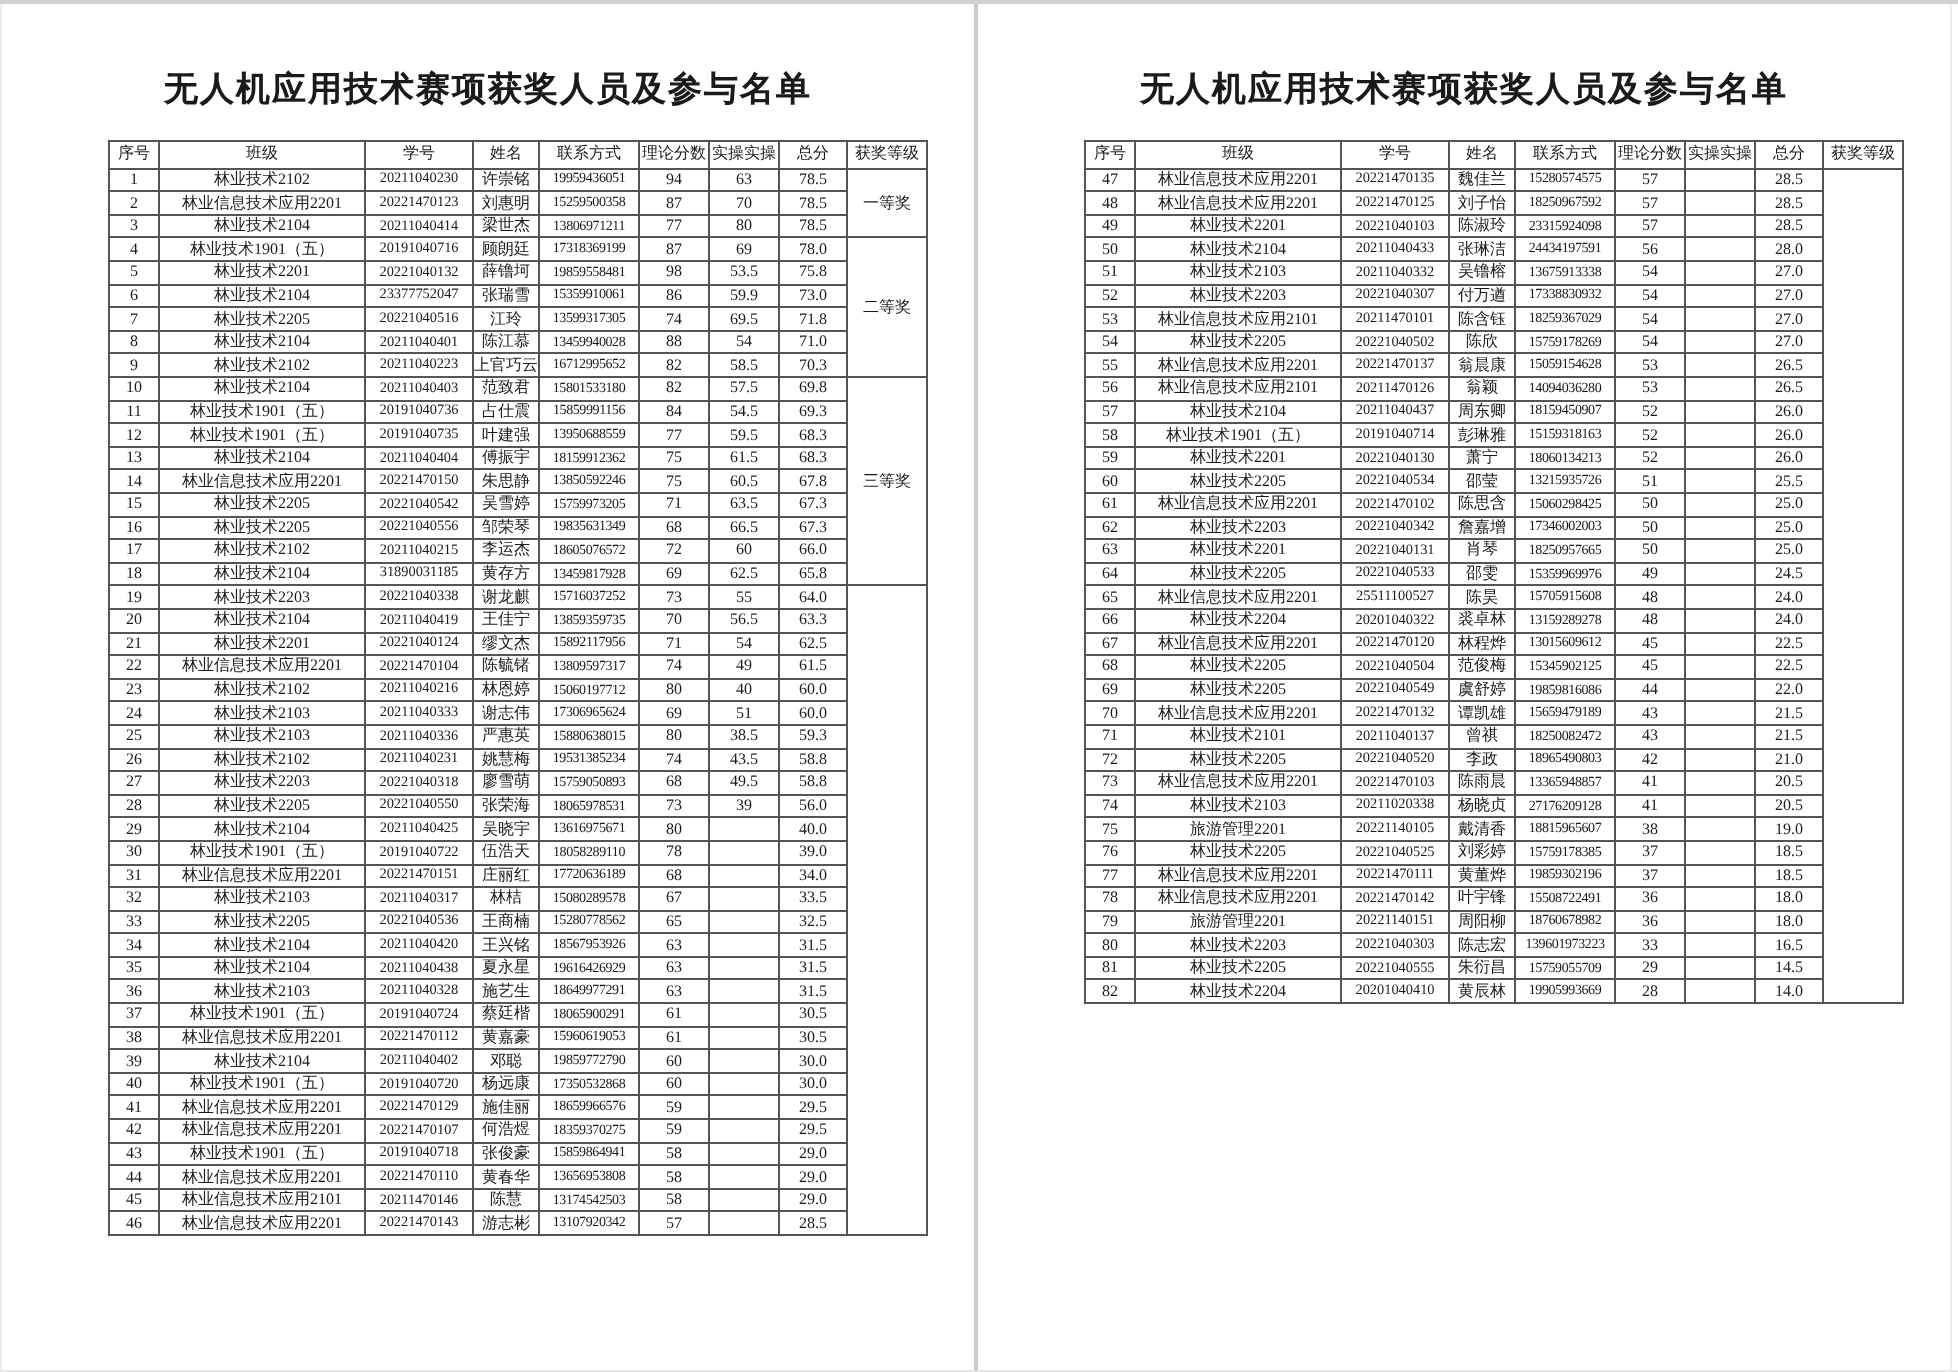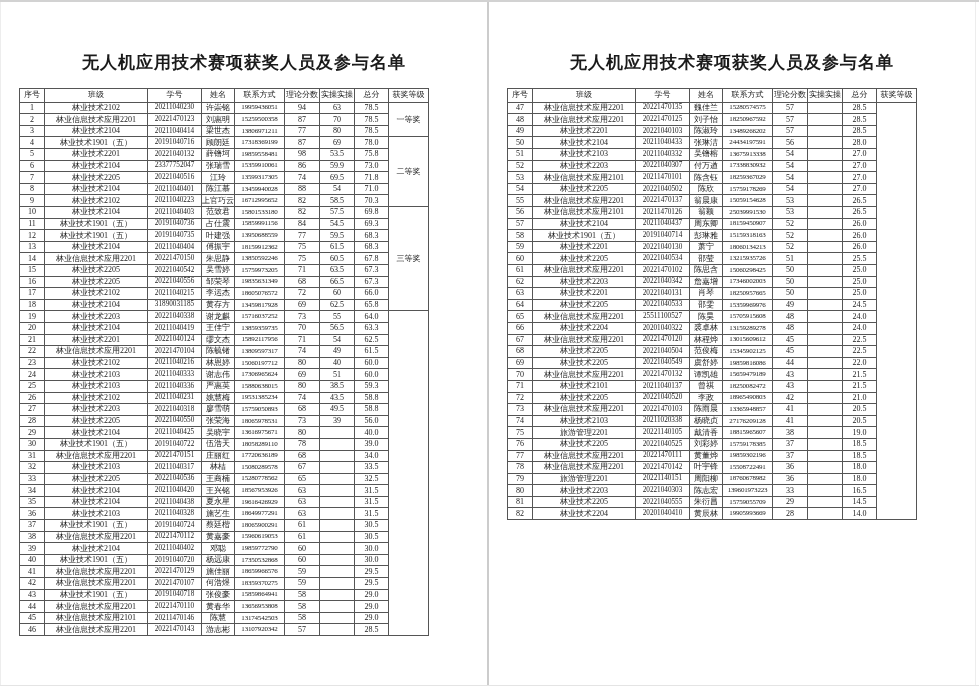--- a/index.html
+++ b/index.html
@@ -12,26 +12,26 @@
     display: flex; width: 979px; height: 686px; box-sizing: border-box;
     border-top: 2px solid #d2d2d2; border-bottom: 1px solid #e4e4e4;
   }
   .page {
     width: 488px; height: 100%; box-sizing: border-box; background: #fff;
     position: relative;
   }
   .page.left  { border-right: 1px solid #cccccc; border-left: 1px solid #ededed; }
   .page.right { border-left: 1px solid #cccccc; border-right: 1px solid #ededed; }
   .doc-title {
-    margin: 0; padding-top: 52px; text-align: center;
+    margin: 0; padding-top: 34px; text-align: center;
     font-size: 17px; font-weight: bold; letter-spacing: 1px; line-height: 1.1;
   }
   table.awards-table {
     border-collapse: collapse; table-layout: fixed;
-    width: 409px; margin: 15px 0 0 18px;
+    width: 409px; margin: 15px 0 0 53px;
   }
   .awards-table th, .awards-table td {
     border: 1px solid #555; padding: 0; text-align: center; vertical-align: middle;
     font-weight: normal; font-size: 8px; line-height: 1;
     white-space: nowrap; overflow: hidden;
   }
   .awards-table th { height: 13px; }
   .awards-table td { height: 10.6px; }
   
   .awards-table td:nth-child(3) { font-size: 7.2px; }
@@ -594,21 +594,21 @@
             <td>18250967592</td>
             <td>57</td>
             <td></td>
             <td>28.5</td>
           </tr>
           <tr>
             <td>49</td>
             <td>林业技术2201</td>
             <td>20221040103</td>
             <td>陈淑玲</td>
-            <td>13489266202</td>
+            <td>23315924098</td>
             <td>57</td>
             <td></td>
             <td>28.5</td>
           </tr>
           <tr>
             <td>50</td>
             <td>林业技术2104</td>
             <td>20211040433</td>
             <td>张琳洁</td>
             <td>24434197591</td>
@@ -664,21 +664,21 @@
             <td>15059154628</td>
             <td>53</td>
             <td></td>
             <td>26.5</td>
           </tr>
           <tr>
             <td>56</td>
             <td>林业信息技术应用2101</td>
             <td>20211470126</td>
             <td>翁颖</td>
-            <td>25039991530</td>
+            <td>14094036280</td>
             <td>53</td>
             <td></td>
             <td>26.5</td>
           </tr>
           <tr>
             <td>57</td>
             <td>林业技术2104</td>
             <td>20211040437</td>
             <td>周东卿</td>
             <td>18159450907</td>

